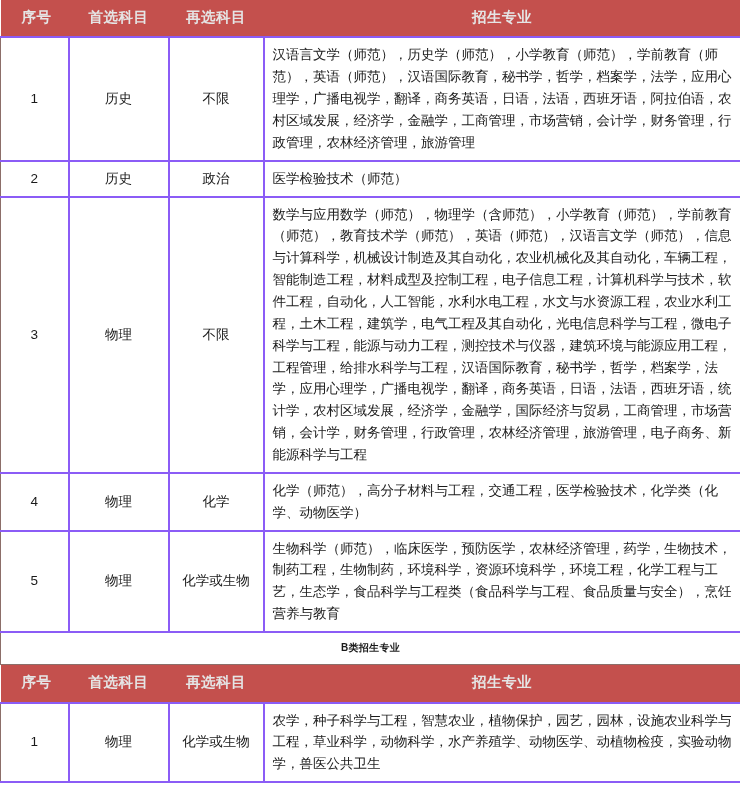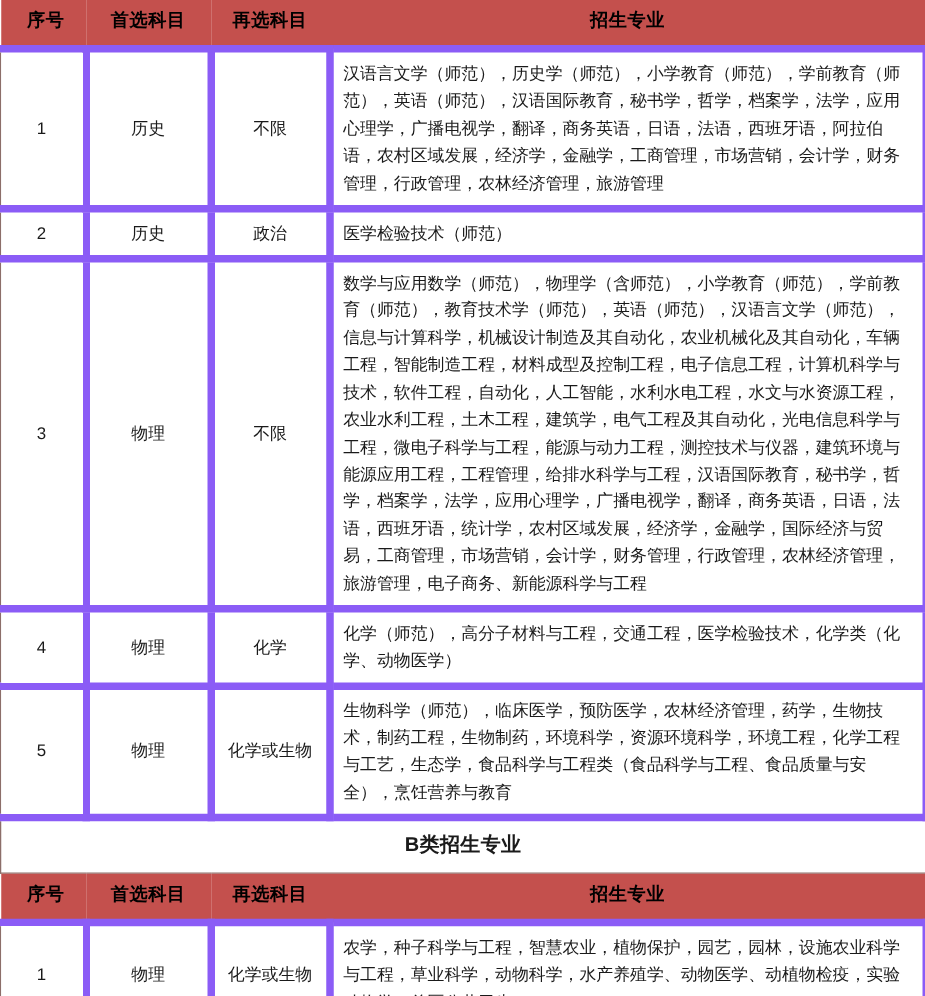--- a/index.html
+++ b/index.html
@@ -28,36 +28,36 @@
 
   
   col.c-no    { width: 68px; }
   col.c-first { width: 100px; }
   col.c-second{ width: 95px; }
   col.c-major { width: 477px; }
 
   
   tr.header-row > th {
     background: #c4504d;
-    color: #000000;
+    color: #e5e5e5;
     font-size: 14.5px;
     font-weight: bold;
     letter-spacing: 0.5px;
     padding: 9px 4px 10px 4px;
     text-align: center;
     border: none;
     line-height: 1.2;
   }
   tr.header-row > th.th-no {
     padding-left: 8px;
   }
 
   
   td {
-    border: 6px solid #8b5cf6;
+    border: 2px solid #8b5cf6;
     vertical-align: middle;
     font-size: 13.5px;
     line-height: 1.62;
     background: #ffffff;
     padding: 4px 5px;
     box-sizing: border-box;
   }
   td.cell-no,
   td.cell-first,
   td.cell-second {
@@ -75,21 +75,21 @@
     border-left: 1px solid #8c6e69;
   }
   tr.data-row > td:first-child {
     position: relative;
   }
 
   
   td.section-divider {
     text-align: center;
     font-weight: bold;
-    font-size: 16px;
+    font-size: 10px;
     padding: 7px 4px 8px 4px;
     background: #ffffff;
     border: 1px solid #8c6e69;
     letter-spacing: 0.3px;
   }
 </style>
 </head>
 <body>
 
 <div class="sheet">

